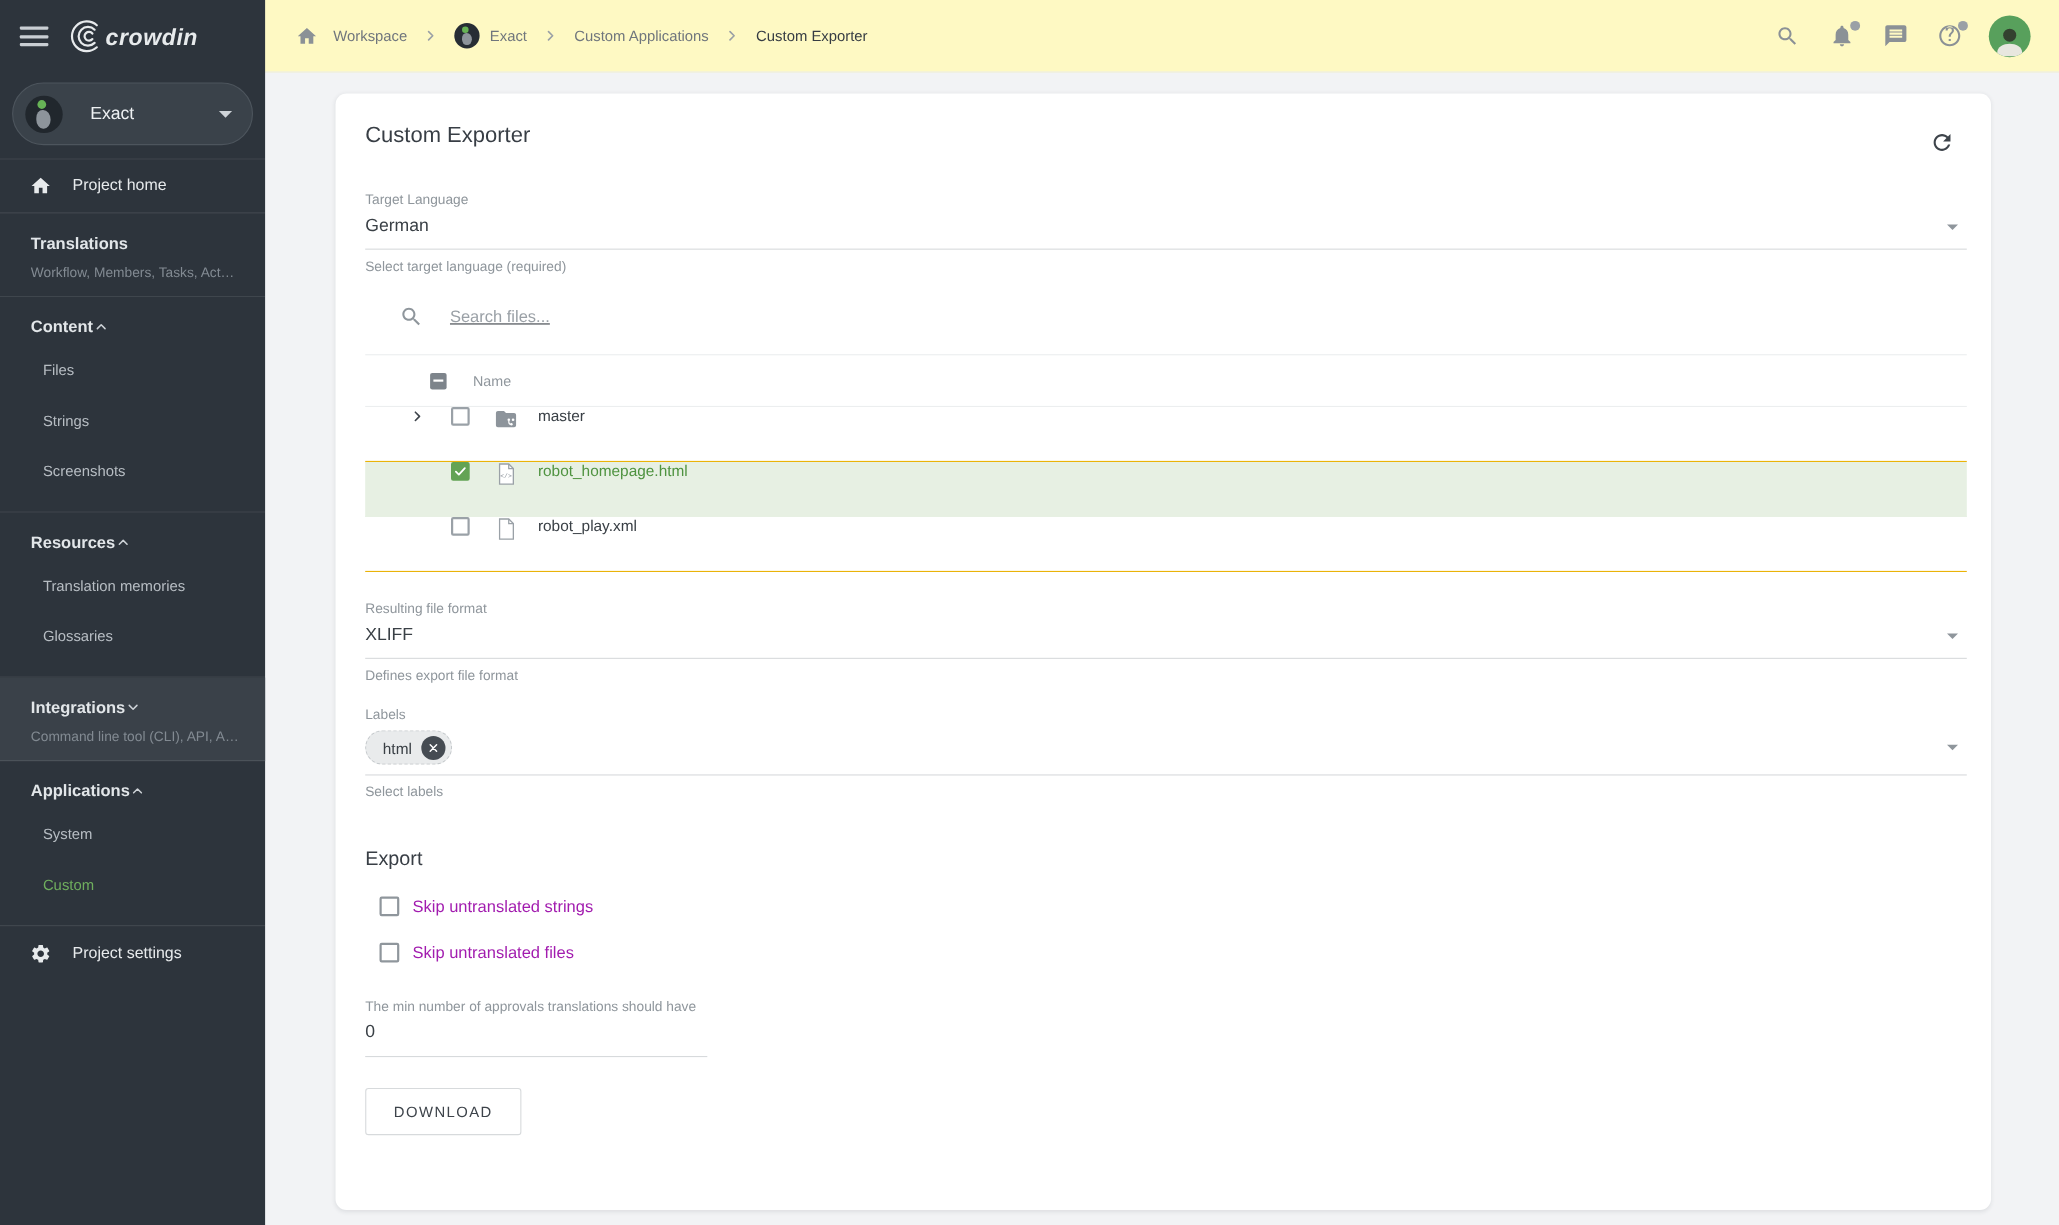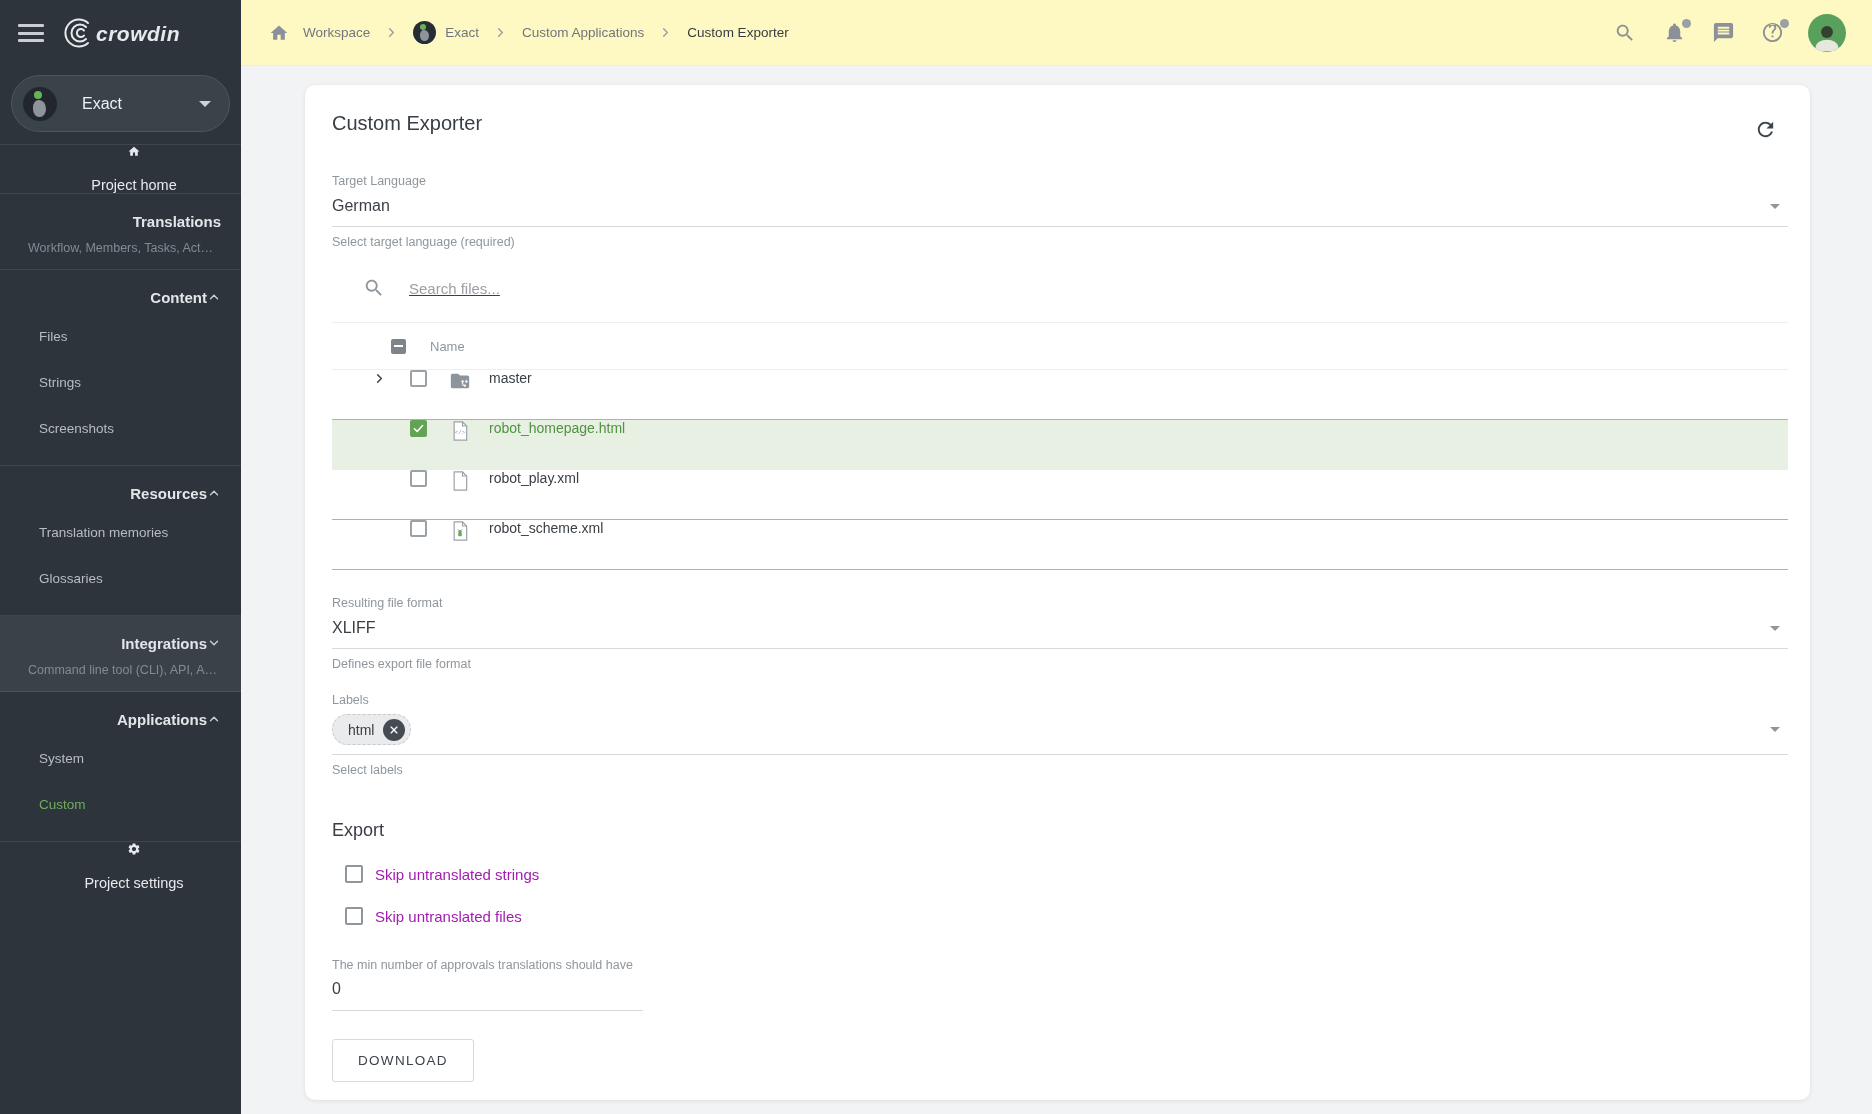--- a/index.html
+++ b/index.html
@@ -14,26 +14,26 @@
   .logo-svg { display: block; }
 
   .switcher { padding: 9px 11px 12px 11px; border-bottom: 1px solid rgba(255,255,255,0.09); }
   .project-pill { height: 57px; border-radius: 29px; background: #3a424a; border: 1px solid #4d555d; display: flex; align-items: center; padding: 0 18px 0 11px; cursor: pointer; }
   .proj-avatar { position: relative; width: 34px; height: 34px; border-radius: 50%; background: #21272d; flex: none; }
   .proj-avatar::before { content: ""; position: absolute; left: 11px; top: 4px; width: 8px; height: 8px; border-radius: 50%; background: #67b356; }
   .proj-avatar::after { content: ""; position: absolute; left: 10px; top: 13px; width: 13px; height: 17px; border-radius: 45% 55% 50% 50%; background: #8d949b; }
   .pill-name { flex: 1; margin-left: 25px; color: #eef1f3; font-size: 16px; font-weight: 500; }
   .caret-down { width: 0; height: 0; border-left: 6px solid transparent; border-right: 6px solid transparent; border-top: 6px solid #ced3d8; }
 
-  .sb-row { height: 49px; display: flex; align-items: center; padding-left: 27px; gap: 19px; font-size: 14.5px; color: #e7eaec; cursor: pointer; flex-direction: column; }
+  .sb-row { height: 49px; display: flex; align-items: center; padding-left: 27px; gap: 19px; font-size: 14.5px; color: #e7eaec; cursor: pointer; }
   .sb-row.bordered { border-bottom: 1px solid rgba(255,255,255,0.09); }
 
   .sb-section { padding: 15px 20px 14px 28px; border-bottom: 1px solid rgba(255,255,255,0.09); }
   .sb-section.highlight { background: #3a4149; }
-  .sb-title-row { display: flex; align-items: center; justify-content: flex-end; min-height: 24px; cursor: pointer; }
+  .sb-title-row { display: flex; align-items: center; justify-content: flex-start; min-height: 24px; cursor: pointer; }
   .sb-title { font-size: 15px; font-weight: 700; color: #e2e6e9; }
   .sb-sub { font-size: 12.5px; color: #828a92; margin-top: 8px; white-space: nowrap; overflow: hidden; }
   .sb-items { margin-top: 4px; }
   .sb-item { height: 46px; display: flex; align-items: center; padding-left: 11px; font-size: 13.5px; color: #b7bdc3; cursor: pointer; }
   .sb-item.active { color: #6fae5e; }
 
   
   .topbar { position: absolute; left: 241px; top: 0; right: 0; height: 66px; background: #fef9c3; border-bottom: 1px solid #e9ebec; display: flex; align-items: center; justify-content: space-between; padding: 0 26px 0 28px; z-index: 1; }
   .breadcrumb { display: flex; align-items: center; gap: 14px; font-size: 13.5px; color: #70767d; }
   .crumb { cursor: pointer; }
@@ -327,34 +327,20 @@
         <div class="cb"></div>
         <div class="file-ic">
           <svg width="20" height="22" viewBox="0 0 24 26">
               <path d="M5 2h10l5 5v17H5z" fill="#fff" stroke="#9aa1a7" stroke-width="1.4"></path>
               <path d="M15 2v5h5" fill="none" stroke="#9aa1a7" stroke-width="1.4"></path>
             </svg>
         </div>
         <div class="t-name">robot_play.xml</div>
       </div>
 
-      <div class="t-row">
-        <div class="expander"></div>
-        <div class="cb"></div>
-        <div class="file-ic">
-          <svg width="20" height="22" viewBox="0 0 24 26">
-              <path d="M5 2h10l5 5v17H5z" fill="#fff" stroke="#9aa1a7" stroke-width="1.4"></path>
-              <path d="M15 2v5h5" fill="none" stroke="#9aa1a7" stroke-width="1.4"></path>
-              <circle cx="12" cy="14" r="2.2" fill="#6aa85c"></circle>
-              <rect x="9.8" y="15.2" width="4.4" height="4.2" rx="1.2" fill="#6aa85c"></rect>
-              <path d="M10.2 12.2l-1-1.4M13.8 12.2l1-1.4" stroke="#6aa85c" stroke-width="0.9"></path>
-            </svg>
-        </div>
-        <div class="t-name">robot_scheme.xml</div>
-      </div>
     </div>
 
     <div class="field-block">
       <div class="field-label">Resulting file format</div>
       <div class="select-row">
         <span class="select-value">XLIFF</span>
         <span class="select-caret"></span>
       </div>
       <div class="field-hint">Defines export file format</div>
     </div>

